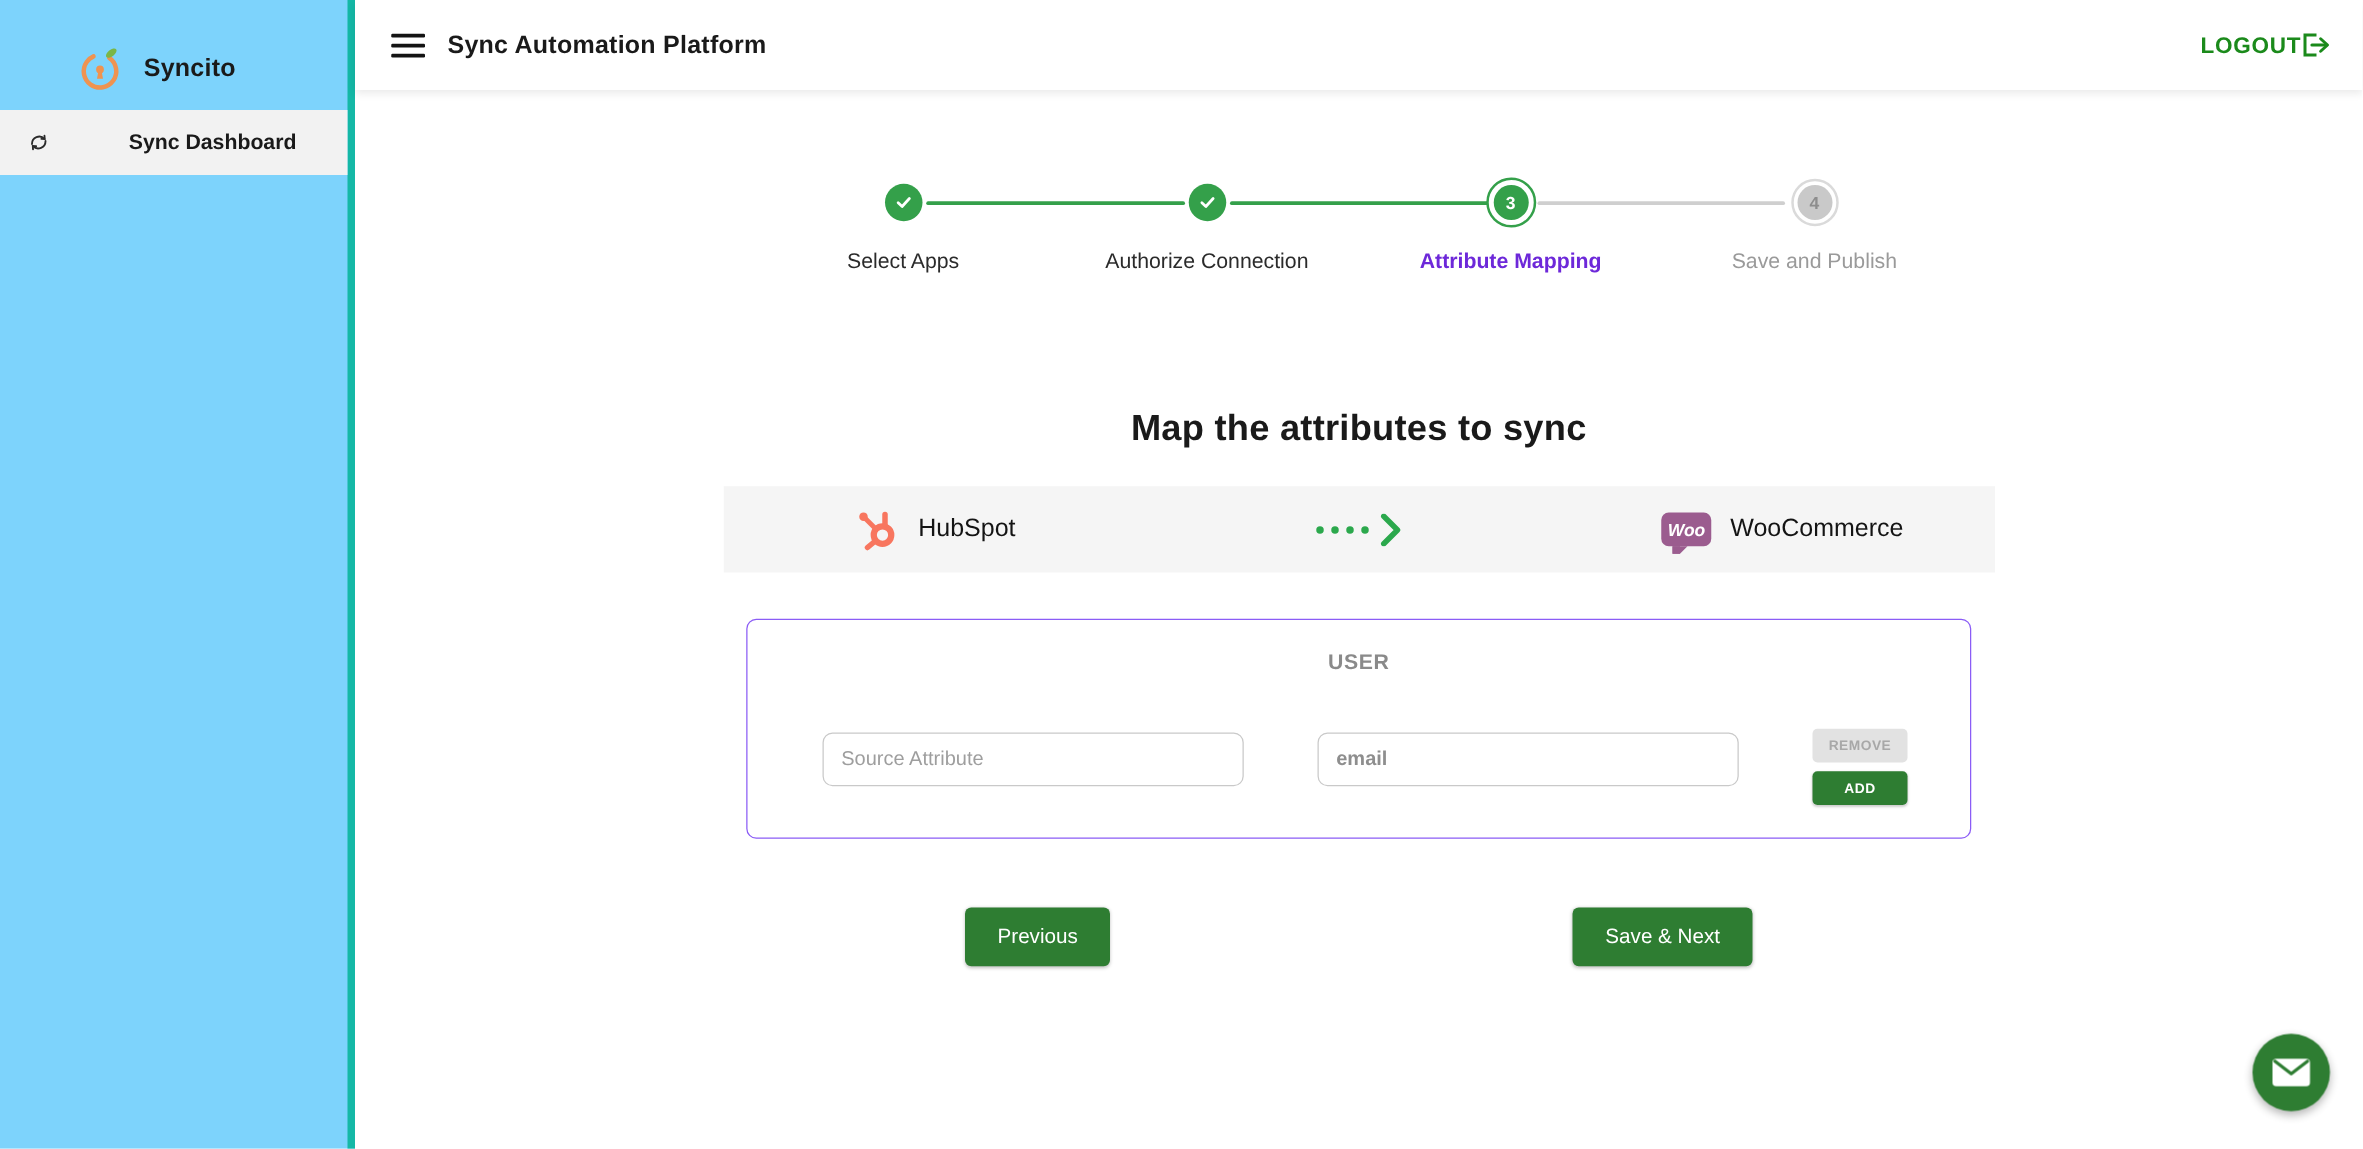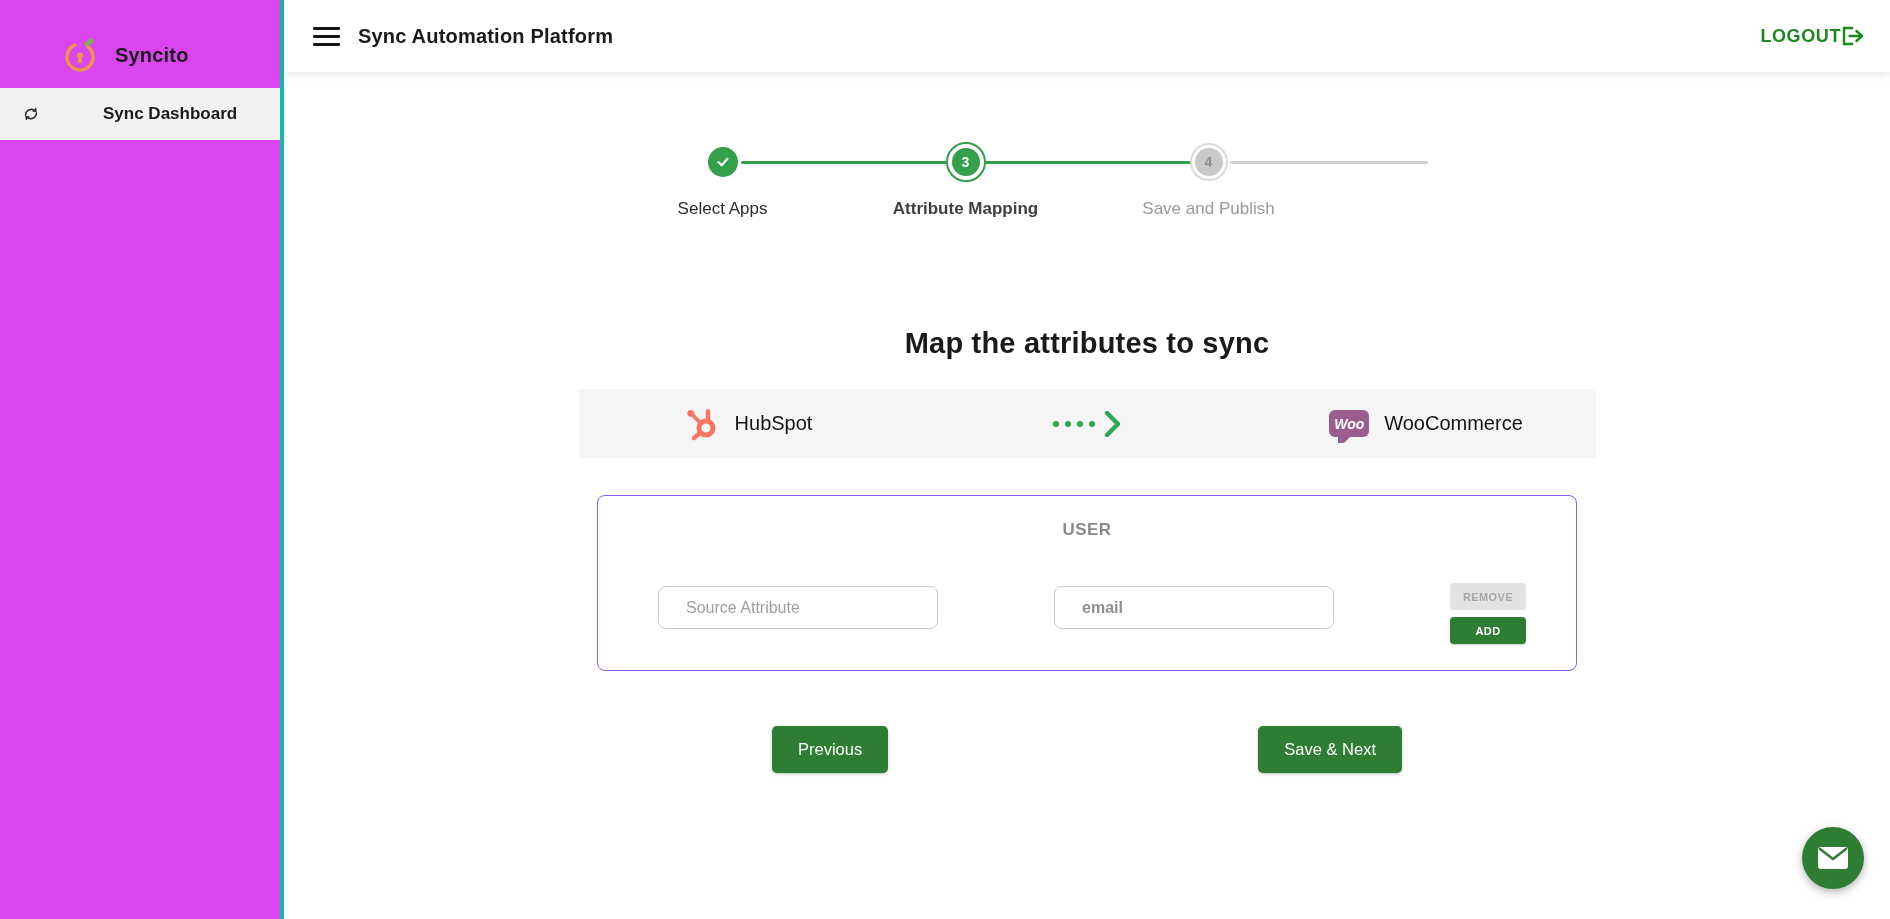--- a/index.html
+++ b/index.html
@@ -1,22 +1,22 @@
 <!DOCTYPE html>
 <html><head>
 <meta charset="utf-8">
 <style>
   * { margin:0; padding:0; box-sizing:border-box; }
   html,body { width:1890px; height:919px; background:#fff; overflow:hidden;
               font-family:"Liberation Sans", sans-serif; color:#1a1a1a; }
   .app { display:flex; width:100%; height:100%; }
 
   
-  .sidebar { width:284px; min-width:284px; height:100%; background:#d946ef;
-             border-right:4px solid #14b8a6; }
+  .sidebar { width:284px; min-width:284px; height:100%; background:#7dd3fc;
+             border-right:6px solid #14b8a6; }
   .brand { display:flex; align-items:center; gap:17px; padding:22px 0 0 62px; height:88px; }
   .brand-name { font-size:20px; font-weight:bold; letter-spacing:.2px; }
   .nav-item { display:flex; align-items:center; height:52px; padding-left:21px;
               cursor:pointer;gap:36px; }
   .nav-item.active { background:#f2f2f2; }
   .nav-item .nav-icon { width:20px; height:20px; margin-right:26px; display:flex; }
   .nav-item .nav-label { font-size:17px; font-weight:bold; }
 
   
   .main { flex:1; display:flex; flex-direction:column; }
@@ -51,21 +51,21 @@
                    background:#fff; display:flex; align-items:center; justify-content:center; }
   .circle-active .inner { width:28px; height:28px; border-radius:50%; background:#34a04a;
                           color:#fff; font-size:14px; font-weight:bold;
                           display:flex; align-items:center; justify-content:center; }
   .circle-next { width:38px; height:38px; border-radius:50%; border:2px solid #dadada;
                  background:#fff; display:flex; align-items:center; justify-content:center; }
   .circle-next .inner { width:28px; height:28px; border-radius:50%; background:#c9c9c9;
                         color:#8d8d8d; font-size:14px; font-weight:bold;
                         display:flex; align-items:center; justify-content:center; }
   .step-label { margin-top:17px; font-size:17px; color:#2b2b2b; }
-  .step-label.active { font-weight:bold; color:#404040; }
+  .step-label.active { font-weight:bold; color:#6d28d9; }
   .step-label.muted { color:#9a9a9a; }
 
   
   .page-heading { margin-top:108px; font-size:29px; font-weight:bold; letter-spacing:.2px; }
 
   
   .apps-row { margin-top:29px; width:1017px; height:69px; background:#f5f5f5;
               display:grid; grid-template-columns:1fr 1fr 1fr; align-items:center; }
   .app-cell { display:flex; align-items:center; justify-content:center; gap:15px; }
   .app-name { font-size:20px; color:#141414; }
@@ -78,22 +78,22 @@
   .map-arrow { display:flex; align-items:center; gap:6px; }
   .map-arrow .dot { width:6px; height:6px; border-radius:50%; background:#2ba84c; }
 
   
   .map-card { margin-top:37px; width:980px; border:1px solid #8b5cf6; border-radius:8px;
               background:#fff; padding:24px 0 26px; }
   .map-card-title { text-align:center; font-size:17px; font-weight:bold; color:#8a8a8a;
                     letter-spacing:.5px; }
   .map-row { margin-top:31px; display:flex; align-items:center; justify-content:space-between;
              padding:0 50px 0 60px; }
-  .attr-input { width:280px; height:43px; border:1px solid #c9c9c9; border-radius:8px;
-                padding:0 27px; font-size:16px; font-family:"Liberation Sans",sans-serif;
+  .attr-input { width:337px; height:43px; border:1px solid #c9c9c9; border-radius:8px;
+                padding:0 14px; font-size:16px; font-family:"Liberation Sans",sans-serif;
                 color:#8e8e8e; outline:none; background:#fff; }
   .attr-input::placeholder { color:#9e9e9e; font-weight:normal; opacity:1; }
   .attr-input.filled { font-weight:bold; color:#8e8e8e; }
   .row-btns { display:flex; flex-direction:column; gap:7px; align-items:center; }
   .btn-small { width:76px; height:27px; border:none; border-radius:4px; font-size:11px;
                font-weight:bold; font-family:"Liberation Sans",sans-serif;
                letter-spacing:.4px; cursor:pointer; }
   .btn-remove { background:#e2e2e2; color:#a8a8a8;margin-top:12px; }
   .btn-add { background:#2e7d32; color:#fff; box-shadow:0 1px 2px rgba(0,0,0,.2); }
 
@@ -180,20 +180,32 @@
                   <svg width="16" height="16" viewBox="0 0 16 16">
                       <path d="M3.5 8.2 L6.7 11.2 L12.5 4.8" fill="none" stroke="#fff" stroke-width="2.2" stroke-linecap="round" stroke-linejoin="round"></path>
                     </svg>
                 </span>
               </div>
             </div>
             <span class="step-label">Select Apps</span>
           </div>
           <div class="step">
             <div class="circle-slot">
+              <div class="circle-done">
+                <span style="display:flex;">
+                  <svg width="16" height="16" viewBox="0 0 16 16">
+                      <path d="M3.5 8.2 L6.7 11.2 L12.5 4.8" fill="none" stroke="#fff" stroke-width="2.2" stroke-linecap="round" stroke-linejoin="round"></path>
+                    </svg>
+                </span>
+              </div>
+            </div>
+            <span class="step-label">Authorize Connection</span>
+          </div>
+          <div class="step">
+            <div class="circle-slot">
               <div class="circle-active">
                 <span class="inner">3</span>
               </div>
             </div>
             <span class="step-label active">Attribute Mapping</span>
           </div>
           <div class="step">
             <div class="circle-slot">
               <div class="circle-next">
                 <span class="inner">4</span>

